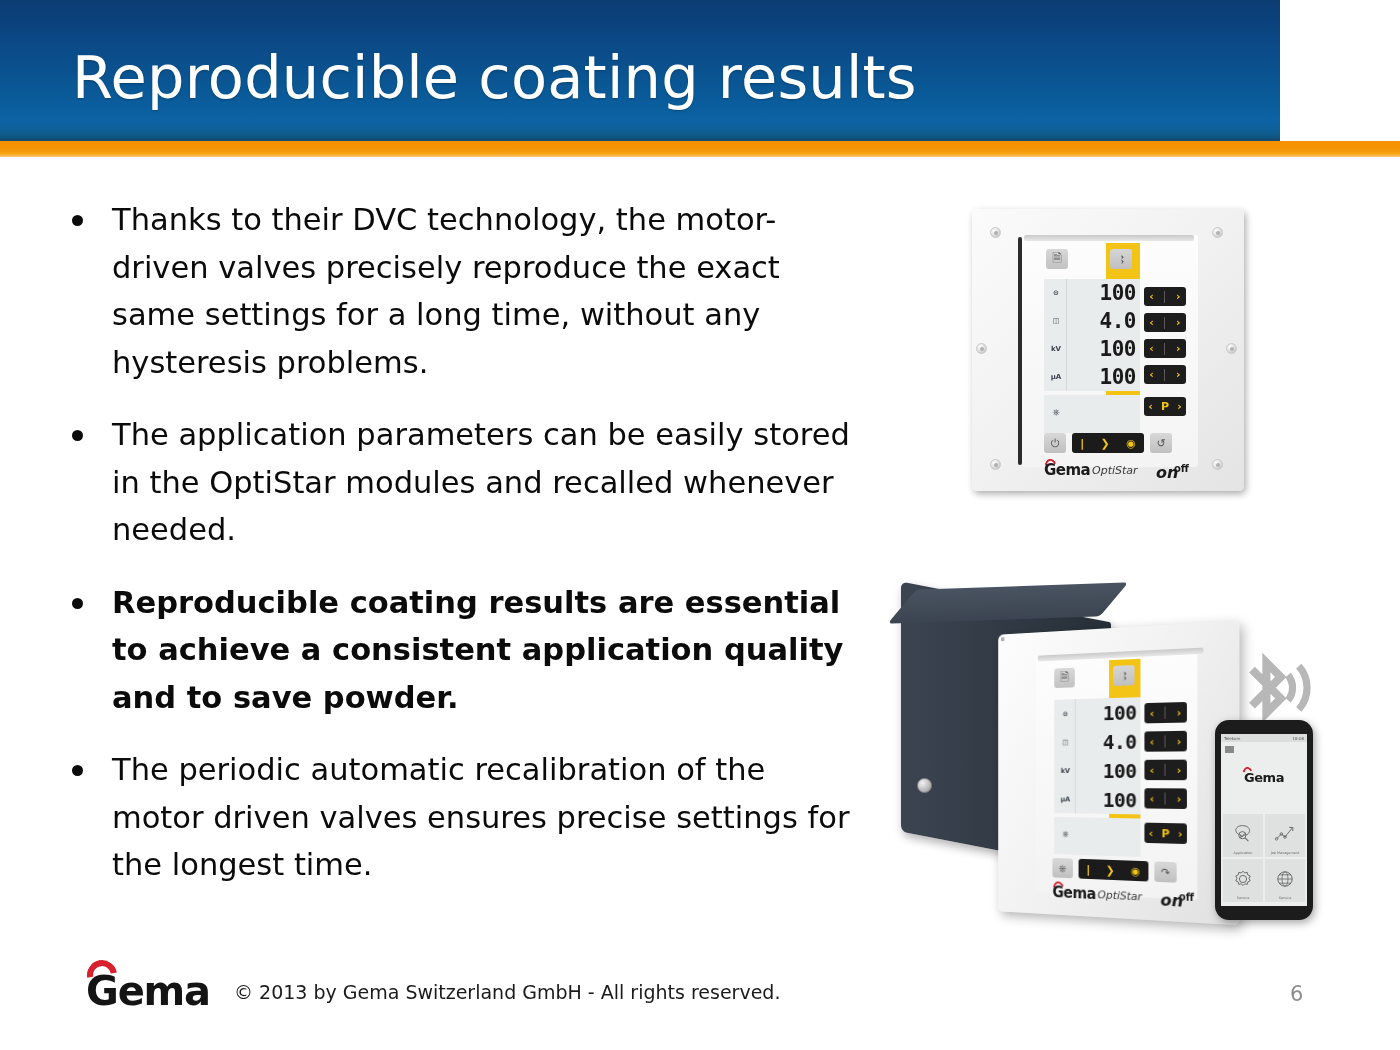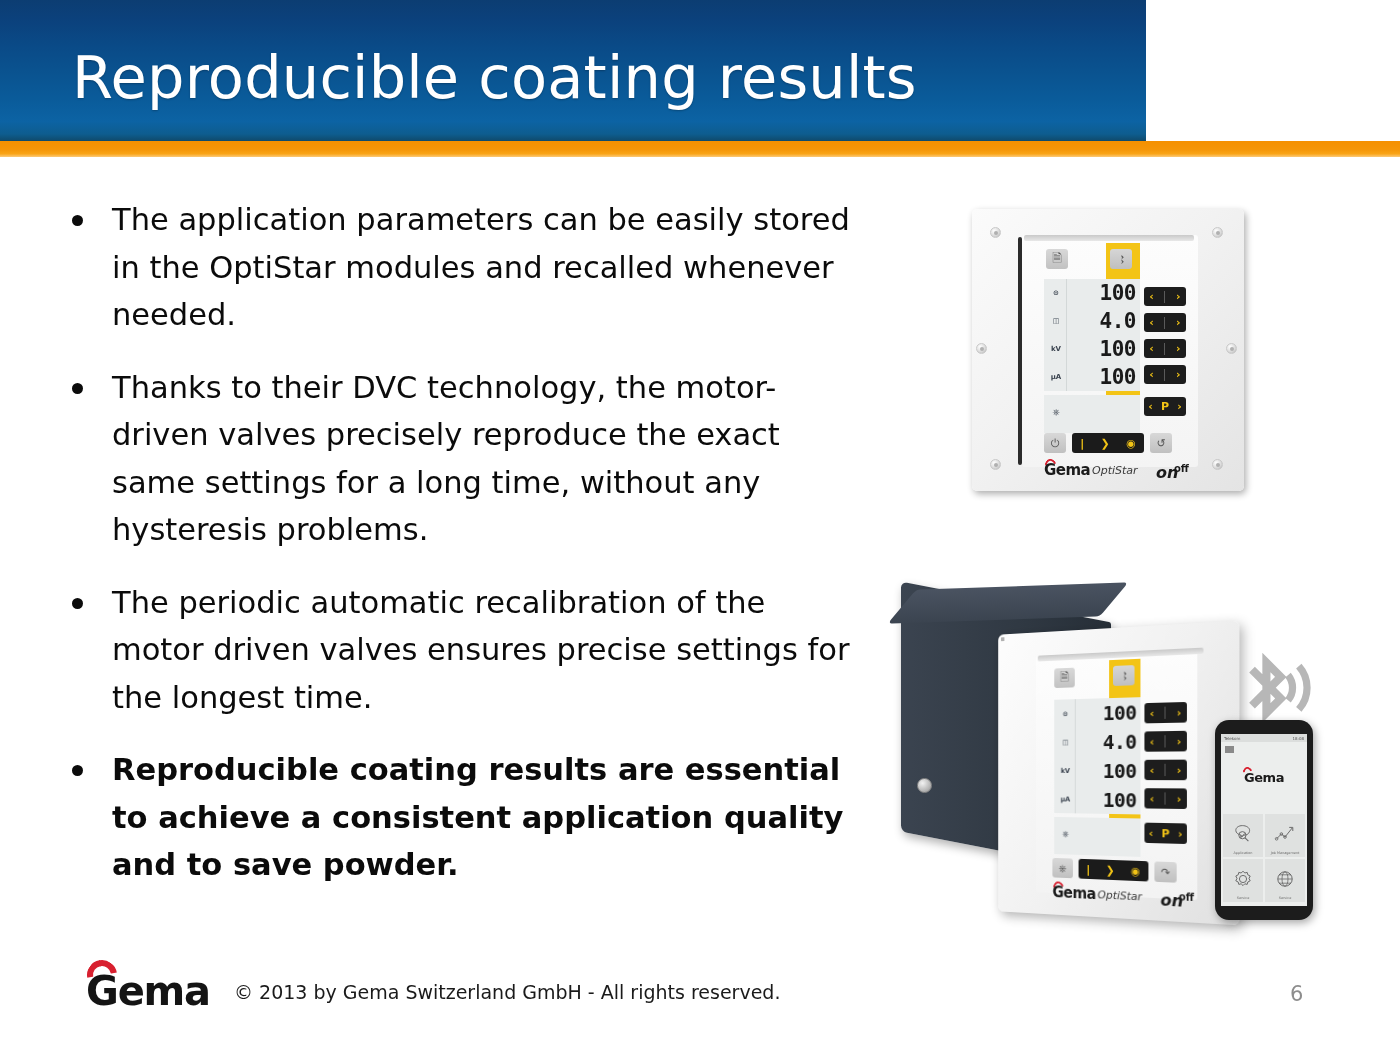--- a/index.html
+++ b/index.html
@@ -10,21 +10,21 @@
     background: #ffffff;
     font-family: "DejaVu Sans", "Liberation Sans", sans-serif;
     overflow: hidden;
     position: relative;
   }
 
   
   .slide-header {
     position: absolute;
     left: 0; top: 0;
-    width: 1146px;
+    width: 1280px;
     height: 141px;
     background: linear-gradient(to bottom,
         #0c3d72 0%,
         #0b417c 14%,
         #0a4a87 32%,
         #0a5390 52%,
         #0a5c9b 72%,
         #0c63a4 86%,
         #0e5d8f 95%,
         #0f4a6b 100%);
@@ -478,33 +478,33 @@
 <body>
 
 <div class="slide-header">
   <div class="header-title">Reproducible coating results</div>
 </div>
 <div class="accent-bar"></div>
 
 <ul class="content-list">
   <li class="bullet-item">
     <span class="dot"></span>
-    <span>The application parameters can be easily stored in the OptiStar modules and recalled whenever needed.</span>
-  </li>
-  <li class="bullet-item">
-    <span class="dot"></span>
     <span>Thanks to their DVC technology, the motor-driven valves precisely reproduce the exact same settings for a long time, without any hysteresis problems.</span>
   </li>
   <li class="bullet-item">
     <span class="dot"></span>
-    <span>The periodic automatic recalibration of the motor driven valves ensures precise settings for the longest time.</span>
+    <span>The application parameters can be easily stored in the OptiStar modules and recalled whenever needed.</span>
   </li>
   <li class="bullet-item bold">
     <span class="dot"></span>
     <span>Reproducible coating results are essential to achieve a consistent application quality and to save powder.</span>
+  </li>
+  <li class="bullet-item">
+    <span class="dot"></span>
+    <span>The periodic automatic recalibration of the motor driven valves ensures precise settings for the longest time.</span>
   </li>
 </ul>
 
 <div class="device-top">
   <div class="faceplate">
     <div class="screw sc-tl"></div>
     <div class="screw sc-tr"></div>
     <div class="screw sc-bl"></div>
     <div class="screw sc-br"></div>
     <div class="screw sc-ml"></div>

